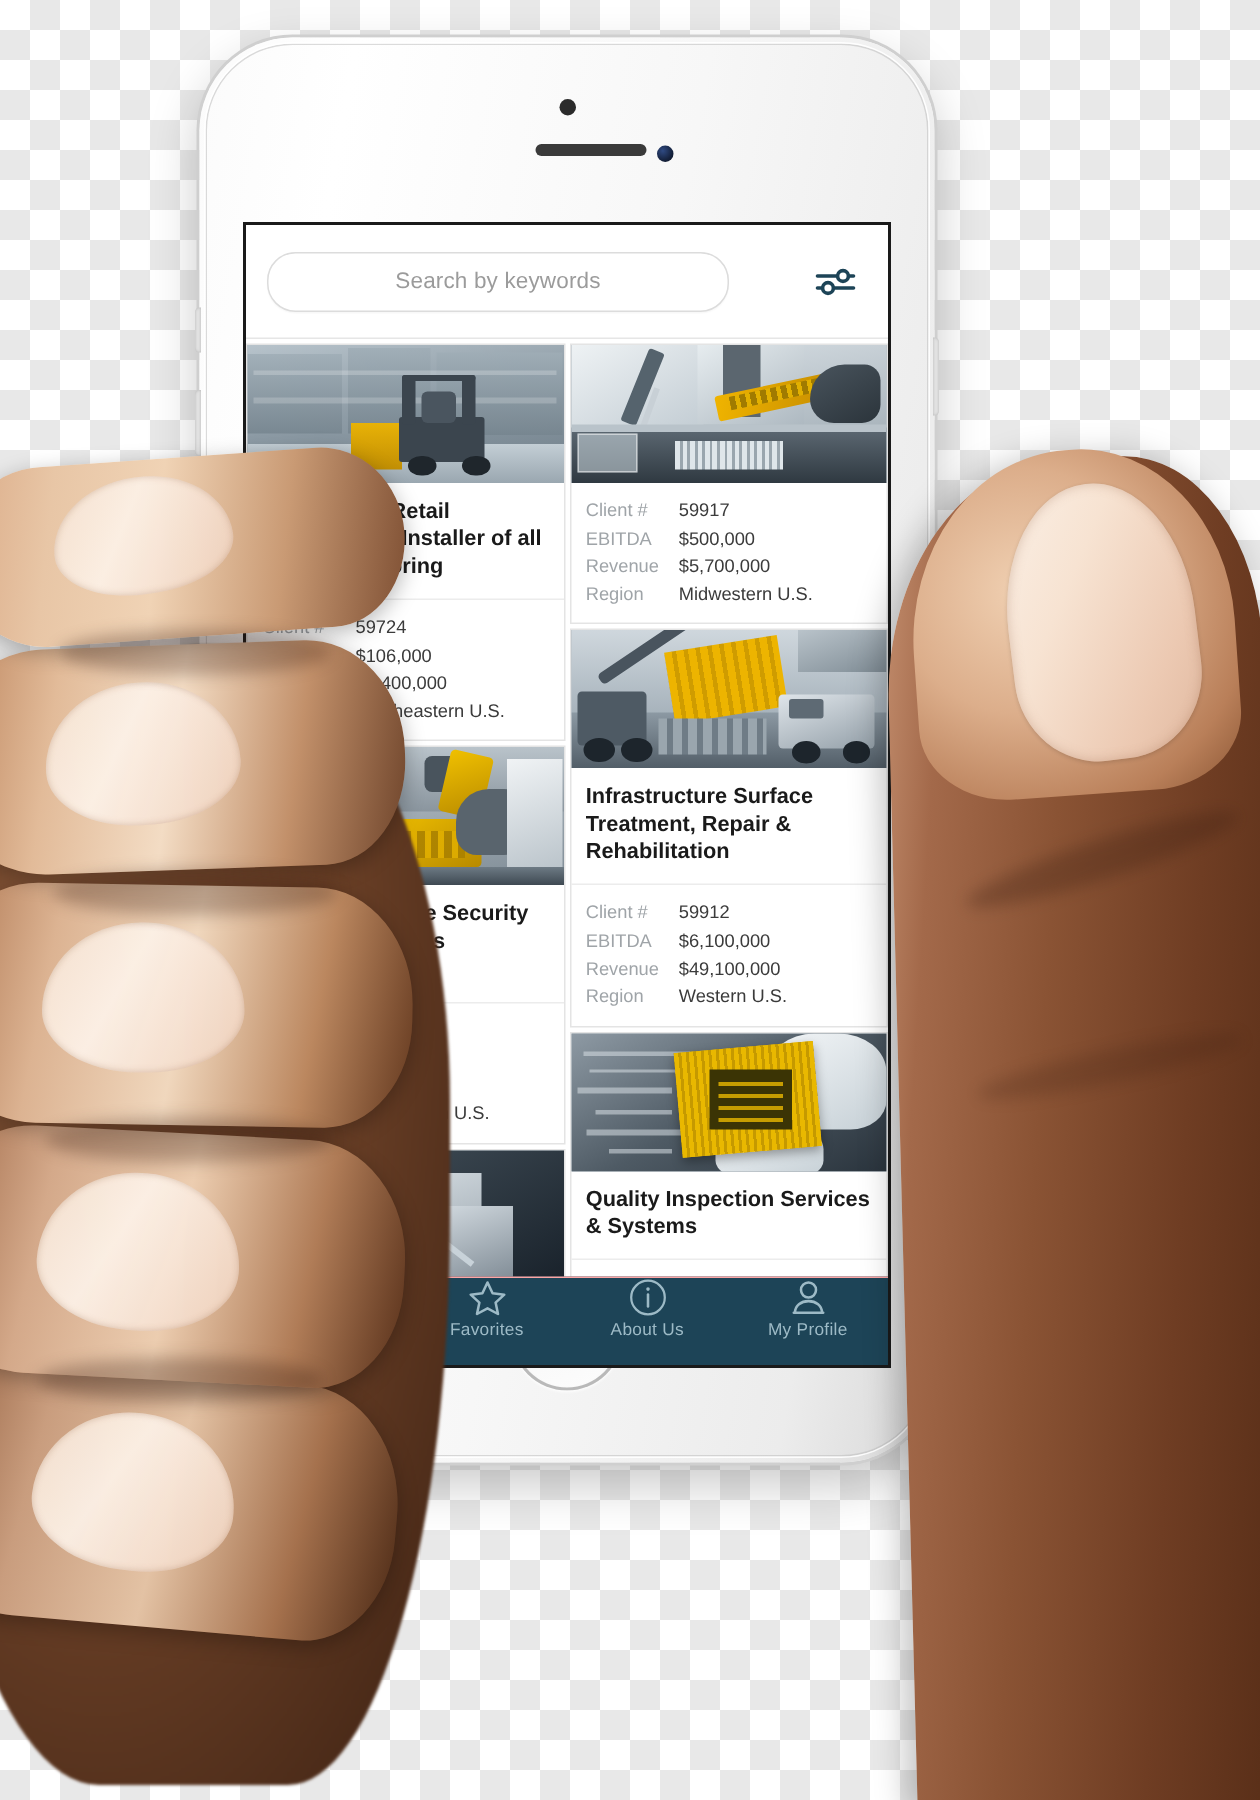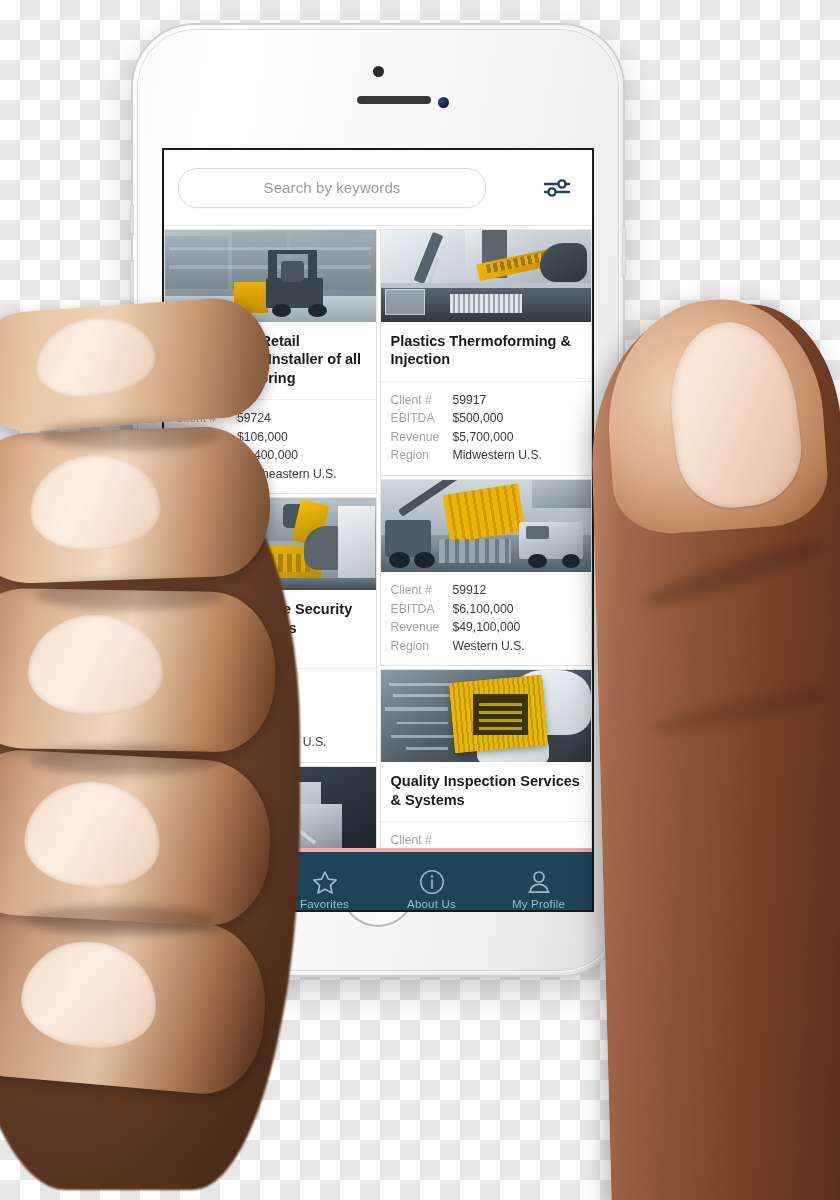--- a/index.html
+++ b/index.html
@@ -140,22 +140,22 @@
     font-weight:bold;color:#1a1a1a;border-bottom:1px solid #ececec;
   }
   .card-stats{padding:9px 10px 10px 10px;}
   .stat-row{display:flex;font-size:12.2px;line-height:1.52;}
   .stat-k{width:62px;color:#9fa4a8;flex:none;}
   .stat-v{color:#3b3b3b;}
 
   
   .tabbar{
     position:absolute;left:0;right:0;bottom:0;height:58px;
-    background:#1d4457;display:flex;align-items:flex-end;
-    border-top:4px solid #fca5a5;z-index:4;
+    background:#1d4457;display:flex;align-items:flex-start;
+    border-top:1px solid #fca5a5;z-index:4;
   }
   .tab{flex:1;display:flex;flex-direction:column;align-items:center;justify-content:center;gap:3px;}
   .tab-label{font-size:11.5px;color:#9dbac6;letter-spacing:.2px;}
   .tab.active .tab-label{color:#ffffff;}
   .tab-ico{height:26px;display:flex;align-items:center;justify-content:center;}
   .dollar-badge{
     width:26px;height:26px;border-radius:50%;background:#fff;
     display:flex;align-items:center;justify-content:center;
     color:#1d4457;font-size:16px;font-weight:bold;line-height:1;
   }
@@ -367,21 +367,20 @@
                 <div class="sh" style="left:24%;top:30%;width:2%;height:32%;background:#c8d0d6;transform:rotate(20deg)"></div>
                 <div class="lab-tray" style="left:46%;top:28%;width:38%;height:18%"></div>
                 <div class="sh" style="left:50%;top:30%;width:30%;height:10%;background:repeating-linear-gradient(90deg,#a07b00 0 4px,#e2b000 4px 7px);transform:rotate(-12deg)"></div>
                 <div class="sh" style="left:76%;top:14%;width:22%;height:42%;background:linear-gradient(150deg,#49545d,#2b343b);border-radius:26px 12px 14px 18px"></div>
                 <div class="lab-bench"></div>
                 <div class="sh" style="left:0;top:58%;width:100%;height:5%;background:#b9c3ca"></div>
                 <div class="lab-rack" style="left:33%;top:70%;width:34%;height:20%"></div>
                 <div class="sh" style="left:2%;top:64%;width:18%;height:26%;background:rgba(220,232,238,.5);border:1px solid rgba(255,255,255,.5)"></div>
               </div>
             </div>
-            <div class="card-title">Plastics Thermoforming &amp; Injection</div>
             <div class="card-stats">
               <div class="stat-row">
                   <span class="stat-k">Client #</span>
                   <span class="stat-v">59917</span>
                 </div>
               <div class="stat-row">
                   <span class="stat-k">EBITDA</span>
                   <span class="stat-v">$500,000</span>
                 </div>
               <div class="stat-row">
@@ -406,20 +405,21 @@
                 <div class="fl-wheel" style="left:16%;top:78%;width:10%;height:18%;background:#1d252c"></div>
                 <div class="cr-box" style="left:31%;top:10%;width:36%;height:52%"></div>
                 <div class="cr-truck" style="left:66%;top:46%;width:30%;height:40%"></div>
                 <div class="sh" style="left:69%;top:50%;width:11%;height:14%;background:#5e6a74;border-radius:2px"></div>
                 <div class="fl-wheel" style="left:70%;top:80%;width:9%;height:16%;background:#1d252c"></div>
                 <div class="fl-wheel" style="left:86%;top:80%;width:9%;height:16%;background:#1d252c"></div>
                 <div class="sh" style="left:72%;top:0;width:28%;height:30%;background:linear-gradient(160deg,#b9c3ca,#808d96)"></div>
                 <div class="sh" style="left:28%;top:64%;width:34%;height:26%;background:repeating-linear-gradient(90deg,#9aa6ae 0 6px,#6f7c86 6px 10px)"></div>
               </div>
             </div>
+            <div class="card-title">Infrastructure Surface Treatment, Repair &amp; Rehabilitation</div>
             <div class="card-stats">
               <div class="stat-row">
                   <span class="stat-k">Client #</span>
                   <span class="stat-v">59912</span>
                 </div>
               <div class="stat-row">
                   <span class="stat-k">EBITDA</span>
                   <span class="stat-v">$6,100,000</span>
                 </div>
               <div class="stat-row">

